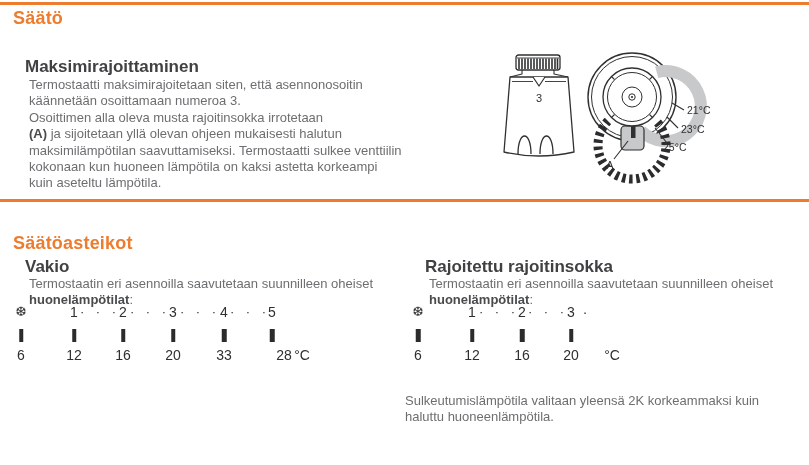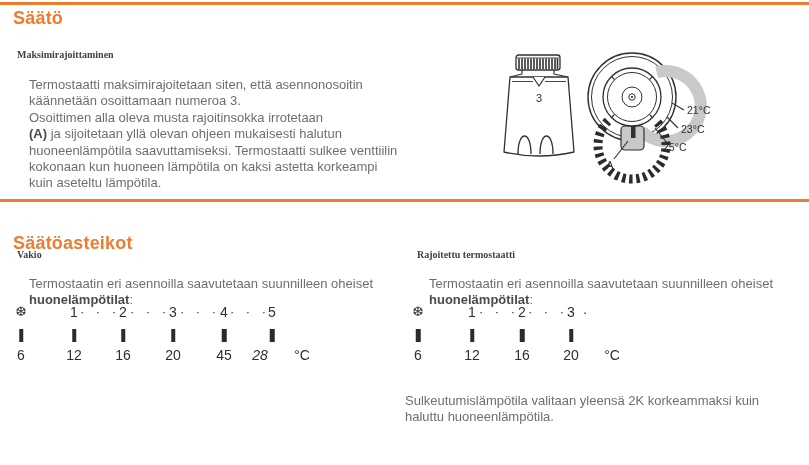--- a/index.html
+++ b/index.html
@@ -1,20 +1,20 @@
 <!DOCTYPE html>
 <html><head>
 <meta charset="utf-8">
 <style>
   html,body{margin:0;padding:0;background:#ffffff;}
   .page{position:relative;width:809px;height:465px;background:#ffffff;overflow:hidden;
         font-family:"Liberation Sans","DejaVu Sans",sans-serif;}
   .rule{position:absolute;left:0;width:809px;height:3px;background:#ed7c2f;}
   .h1{position:absolute;margin:0;font-size:18px;font-weight:bold;color:#ed7c2f;letter-spacing:.2px;}
-  .h2{position:absolute;margin:4px;font-size:10px;font-weight:bold;color:#414143;font-family:Liberation Serif, serif;}
+  .h2{position:absolute;margin:12px;font-size:17px;font-weight:bold;color:#414143;}
   .body{position:absolute;margin:16px;font-size:13px;line-height:16.4px;color:#6d6e70;white-space:pre-line;}
   .body b{color:#4a4b4d;}
   .srow{position:absolute;height:18px;}
   .scell{position:absolute;transform:translateX(-50%);font-size:14px;color:#2e2f30;white-space:nowrap;}
   .sdots{position:absolute;transform:translateX(-50%);font-size:13px;color:#2e2f30;letter-spacing:4px;white-space:nowrap;}
   .sfrost{position:absolute;transform:translateX(-50%);font-size:13px;color:#3a3b3c;}
   .tick{position:absolute;transform:translateX(-50%);width:3.5px;height:13px;background:#2a2b2c;}
   .sunit{position:absolute;transform:translateX(-50%);font-size:14px;color:#2e2f30;white-space:nowrap;}
   svg{position:absolute;overflow:visible;}
   svg text{font-family:"Liberation Sans","DejaVu Sans",sans-serif;}
@@ -27,21 +27,21 @@
 
   <div class="rule" style="top:2px;"></div>
   <h1 class="h1" style="left:13px;top:8px;">Säätö</h1>
 
   <h2 class="h2" style="left:13px;top:45px;">Maksimirajoittaminen</h2>
 
   <p class="body" style="left:13px;top:61px;width:475px;"><span>Termostaatti maksimirajoitetaan siten, että asennonosoitin
 käännetään osoittamaan numeroa 3.
 Osoittimen alla oleva musta rajoitinsokka irrotetaan
 </span><b>(A)</b><span> ja sijoitetaan yllä olevan ohjeen mukaisesti halutun
-huoneenlämpötila saavuttamiseksi. Termostaatti sulkee venttiilin
+maksimilämpötilan saavuttamiseksi. Termostaatti sulkee venttiilin
 kokonaan kun huoneen lämpötila on kaksi astetta korkeampi
 kuin aseteltu lämpötila.</span></p>
 
   <svg style="left:500px;top:53px;" width="80" height="108" viewBox="0 0 80 108">
     <g stroke="#2f3031" fill="#ffffff" stroke-width="1.3" stroke-linejoin="round">
 
       <rect x="16" y="2" width="44" height="15" rx="2.5"></rect>
       <line x1="17" y1="5" x2="59" y2="5" stroke-width="0.9"></line>
       <g stroke-width="1.6">
         <line x1="19" y1="5.5" x2="19" y2="16"></line>
@@ -135,26 +135,26 @@
     <div class="tick" style="left:173px;top:329px;"></div>
     <div class="tick" style="left:224px;top:329px;width:4.5px;"></div>
     <div class="tick" style="left:272px;top:329px;width:4.5px;"></div>
   </div>
 
   <div class="srow" style="left:0;top:347px;width:809px;">
     <span class="scell" style="left:21px;">6</span>
     <span class="scell" style="left:74px;">12</span>
     <span class="scell" style="left:123px;">16</span>
     <span class="scell" style="left:173px;">20</span>
-    <span class="scell" style="left:224px;">45</span>
-    <span class="scell" style="left:260px;font-style:italic;">28</span>
+    <span class="scell" style="left:224px;">33</span>
+    <span class="scell" style="left:284px;">28</span>
     <span class="sunit" style="left:302px;">°C</span>
   </div>
 
-  <h2 class="h2" style="left:413px;top:245px;">Rajoitettu termostaatti</h2>
+  <h2 class="h2" style="left:413px;top:245px;">Rajoitettu rajoitinsokka</h2>
   <p class="body" style="left:413px;top:260px;width:390px;"><span>Termostaatin eri asennoilla saavutetaan suunnilleen oheiset
 </span><b>huonelämpötilat</b><span>:</span></p>
 
   <div class="srow" style="left:0;top:304px;width:809px;">
     <span class="sfrost" style="left:418px;">❆</span>
     <span class="scell" style="left:472px;">1</span>
     <span class="sdots" style="left:499px;">· · ·</span>
     <span class="scell" style="left:522px;">2</span>
     <span class="sdots" style="left:548px;">· · ·</span>
     <span class="scell" style="left:571px;">3</span>

